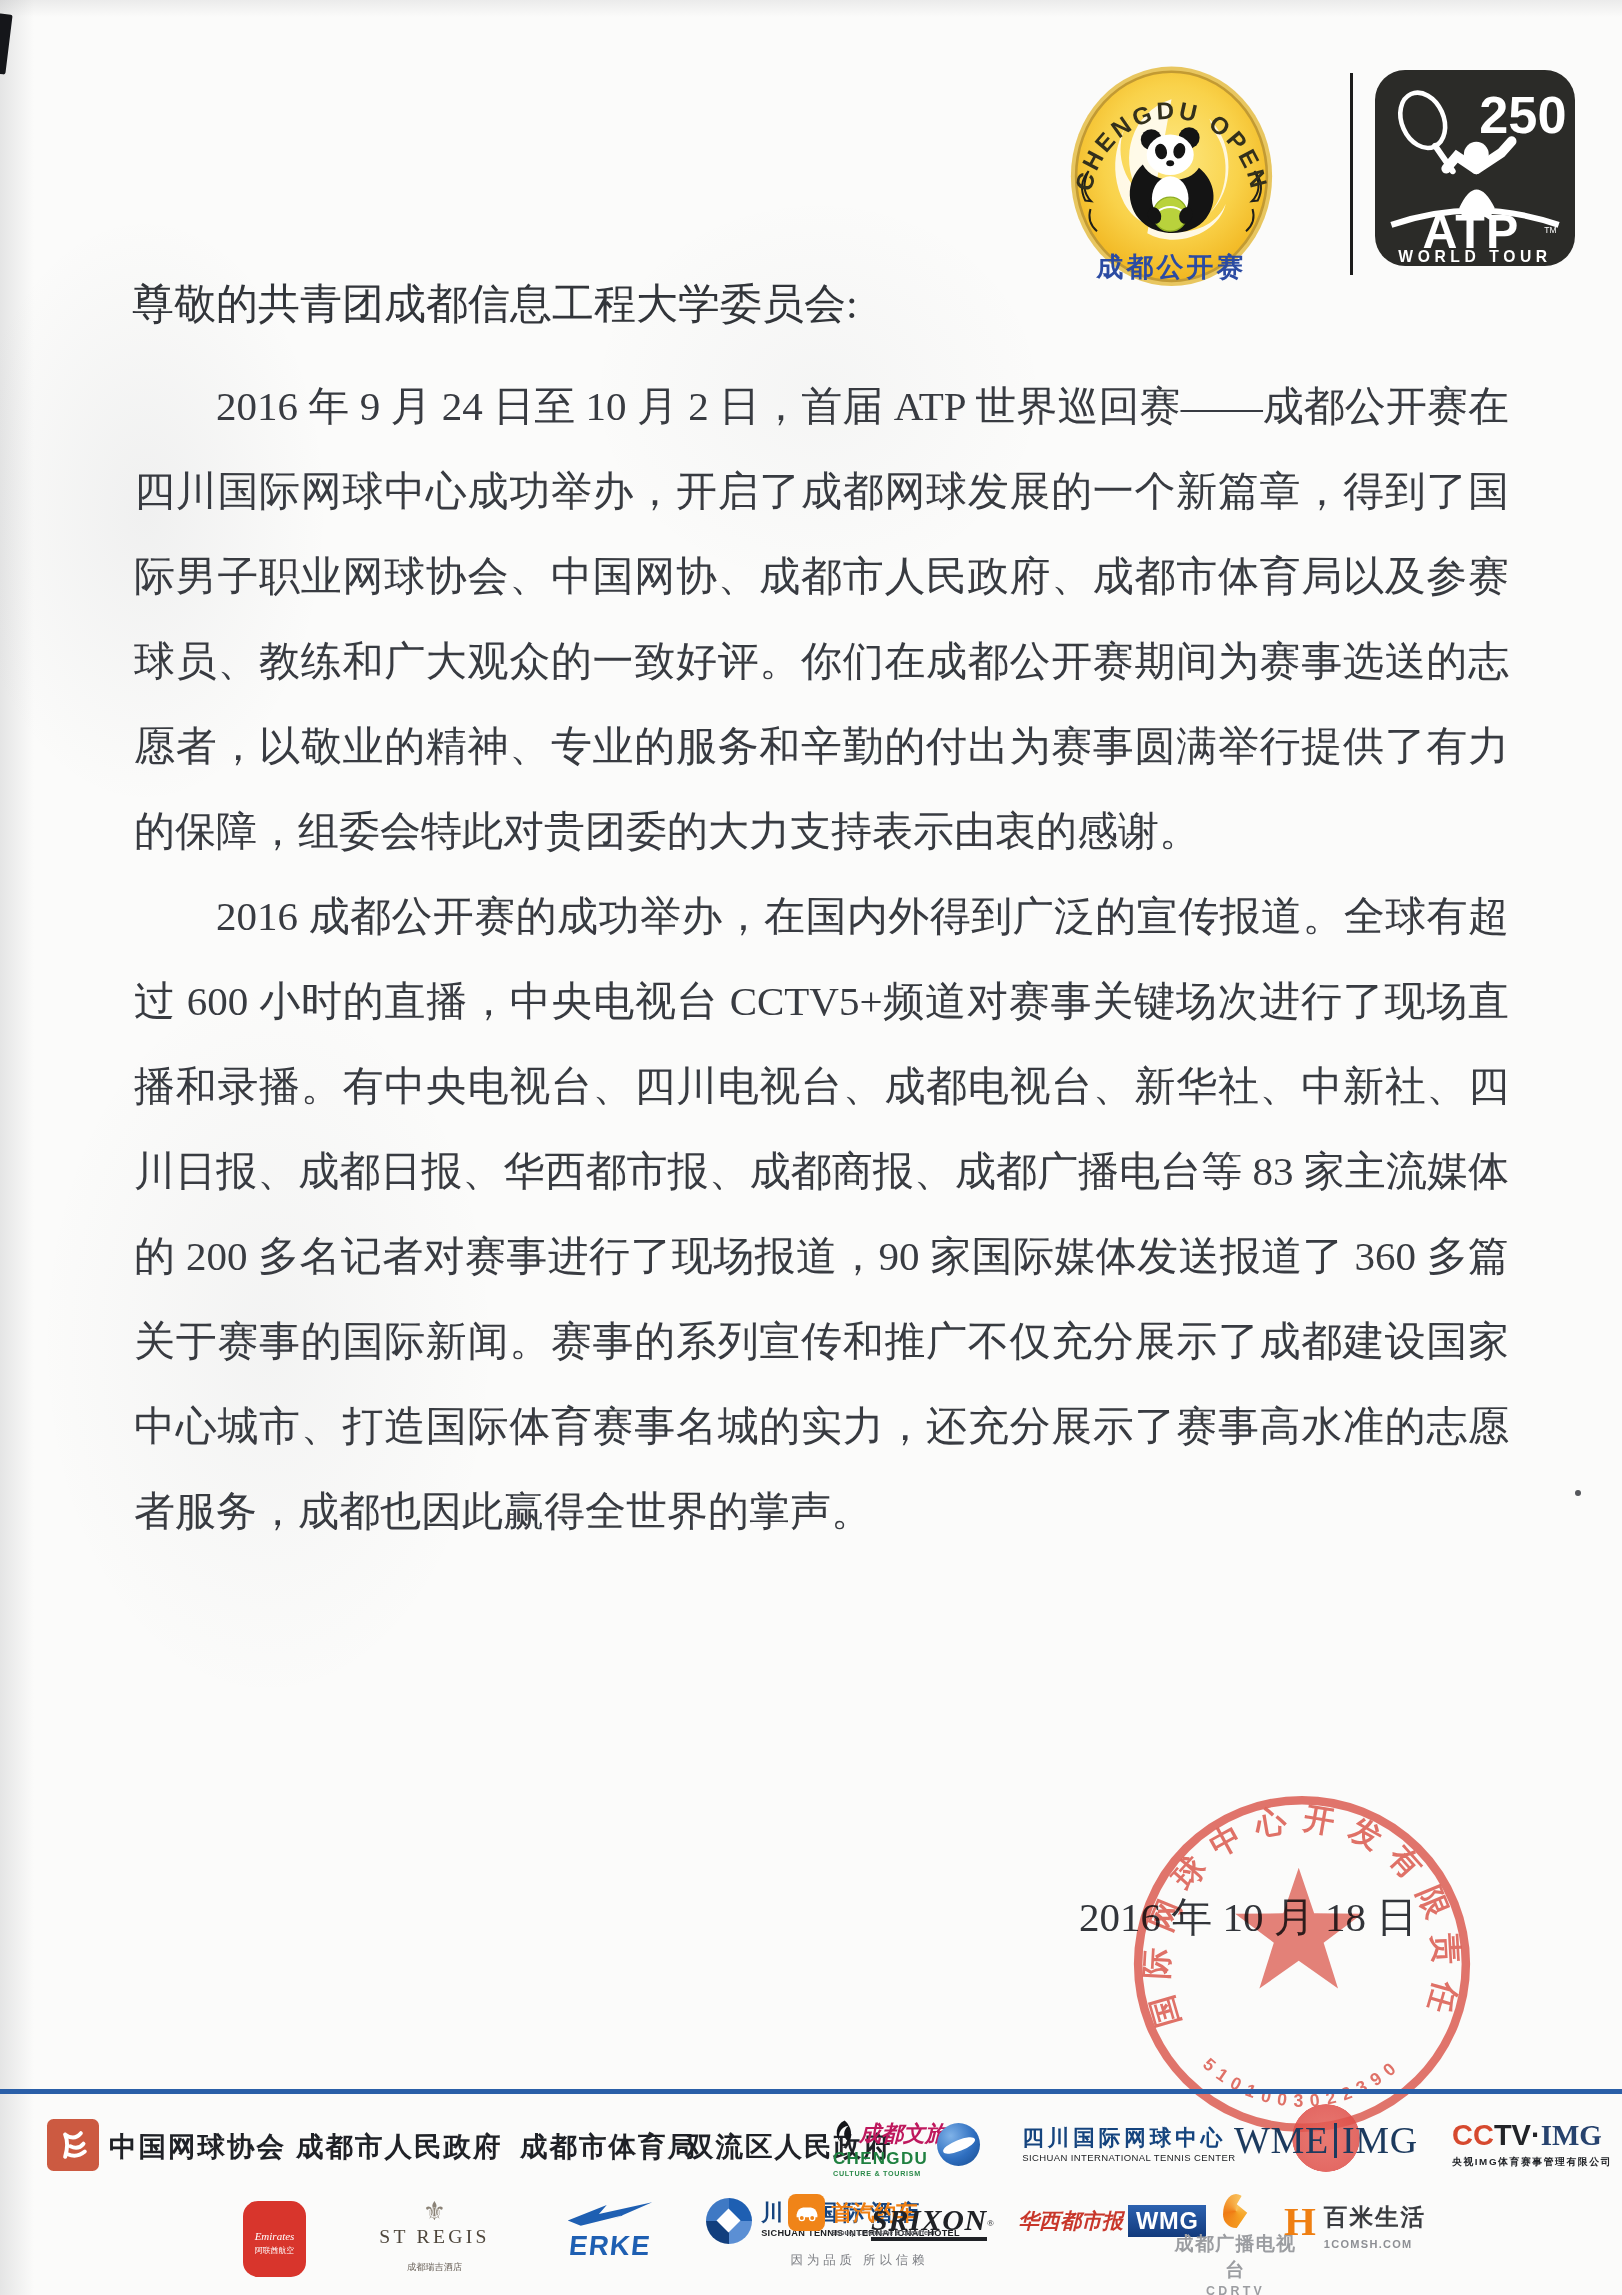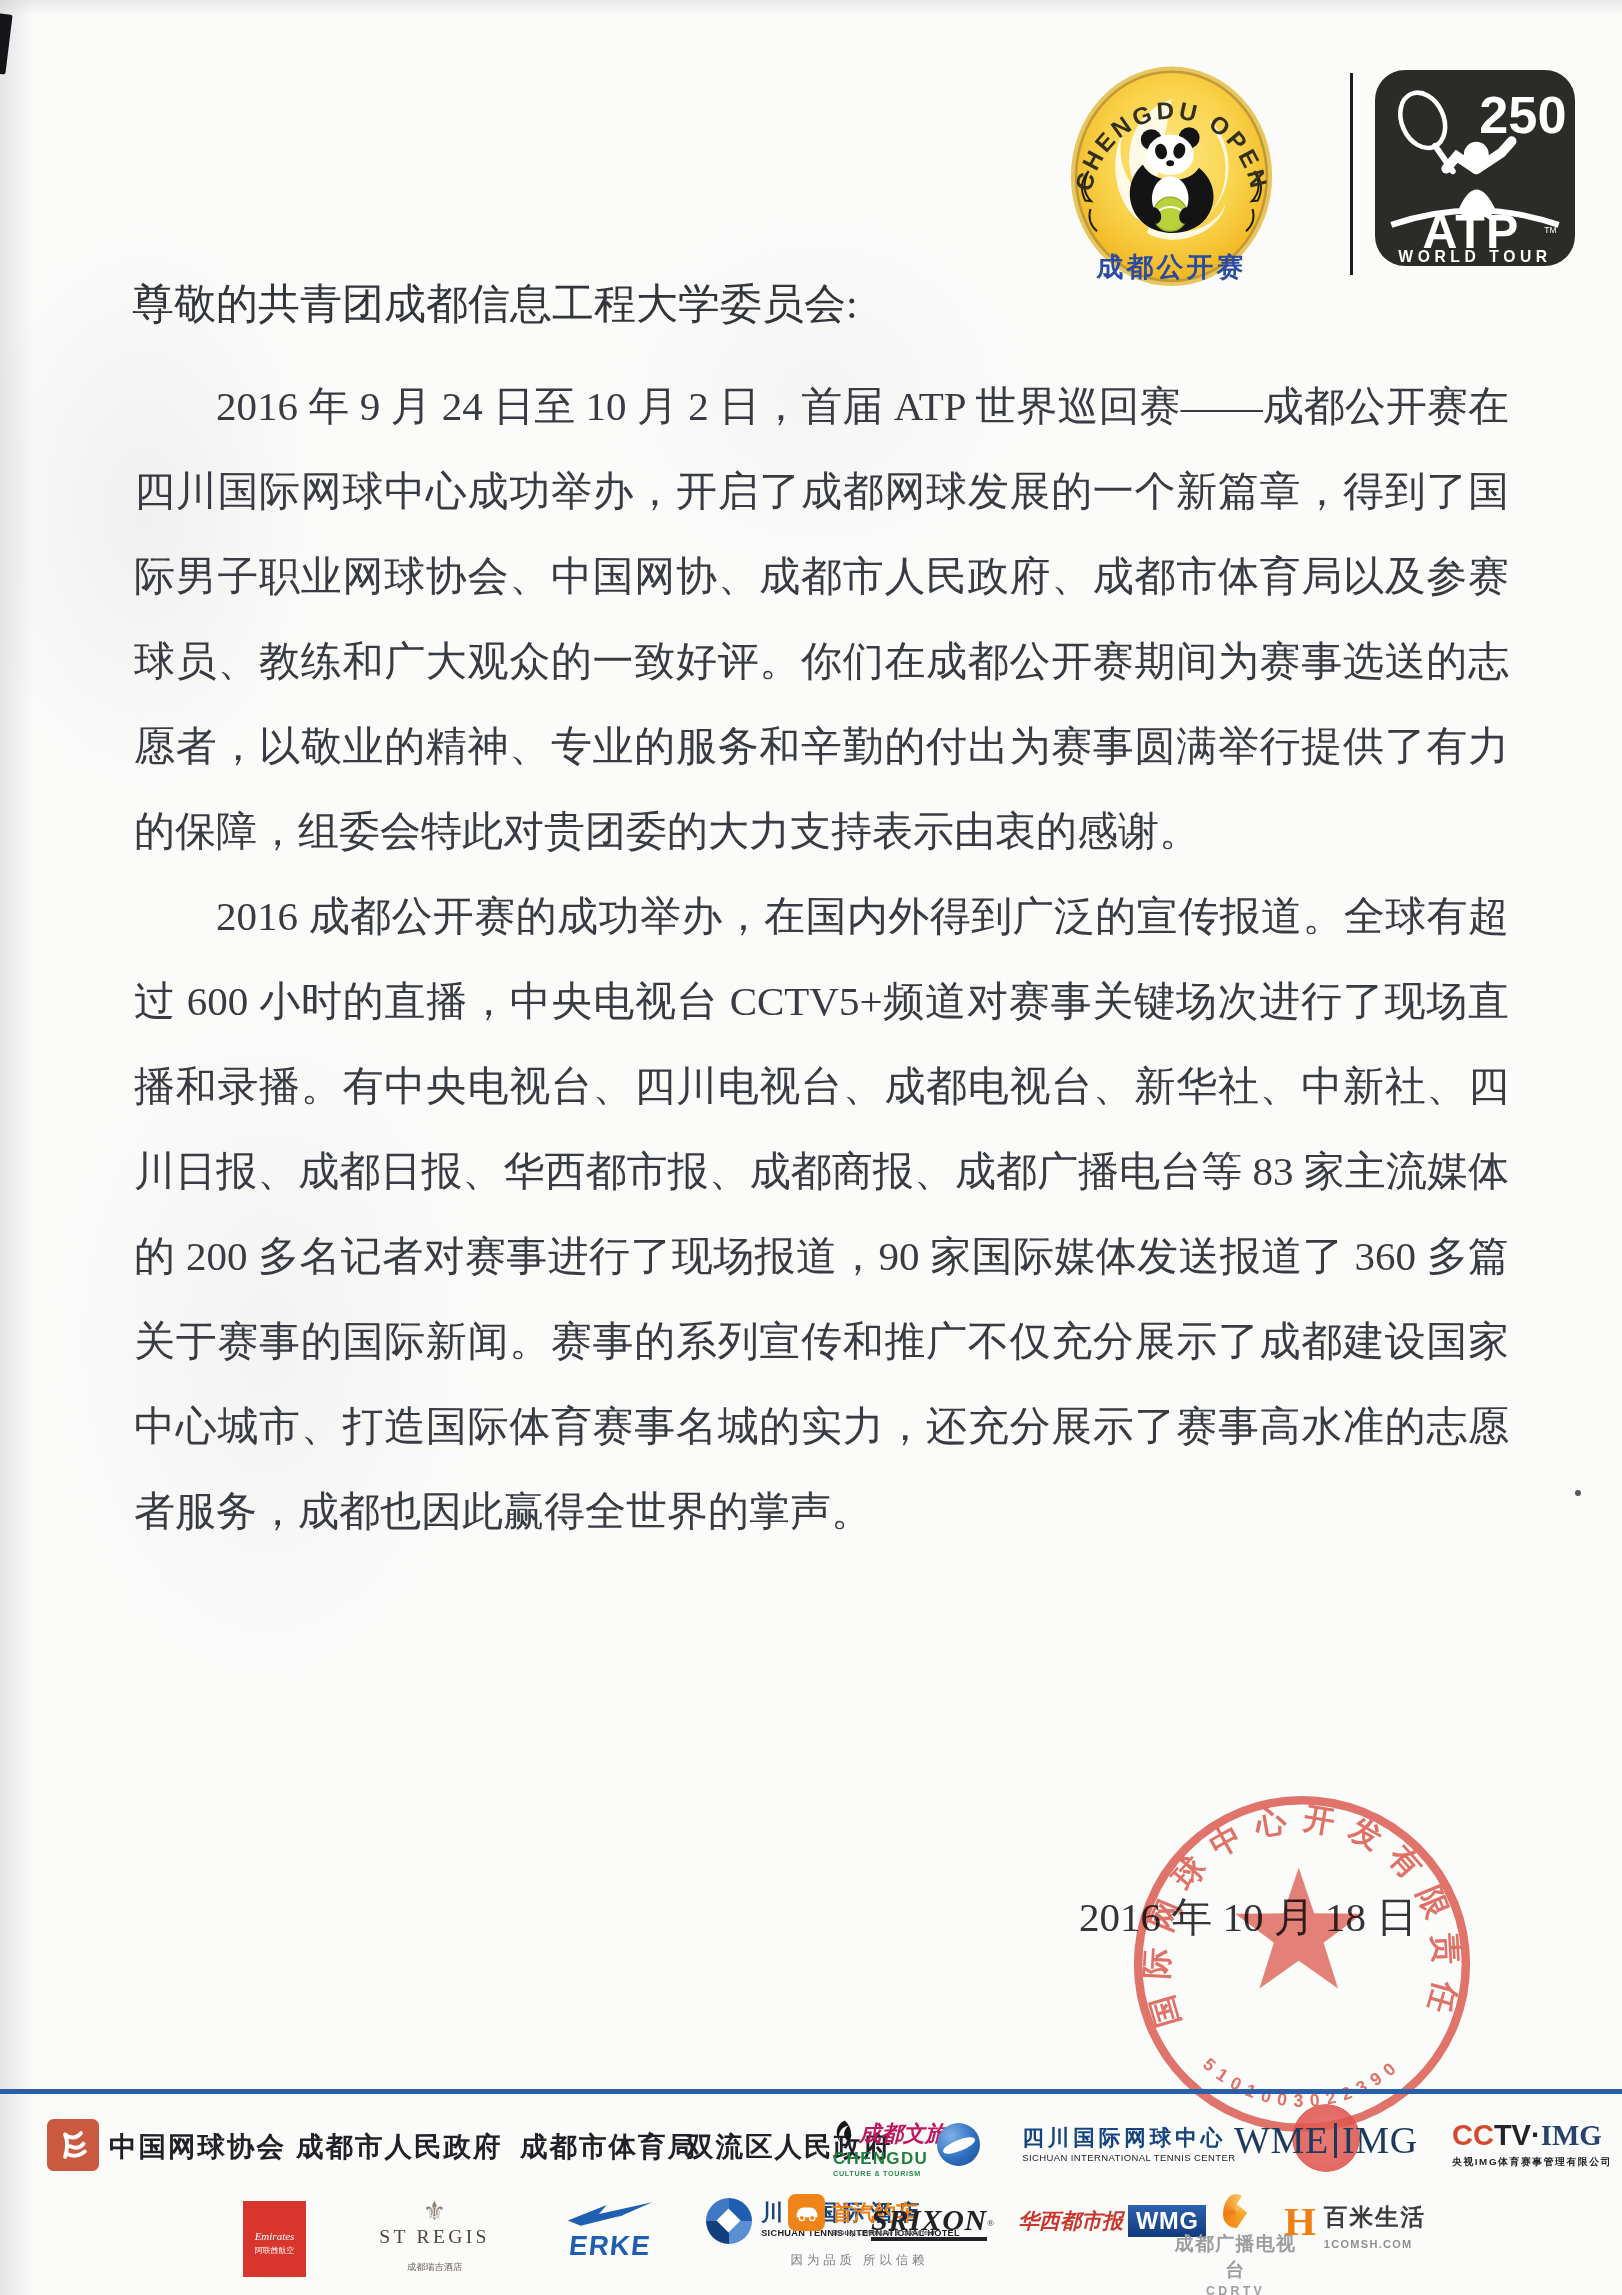--- a/index.html
+++ b/index.html
@@ -74,21 +74,21 @@
   .cctvimg{position:absolute;left:1452px;top:2119px;width:170px;
         font-family:"Liberation Sans","DejaVu Sans",sans-serif;}
   .cctv-line{font-size:29px;font-weight:800;letter-spacing:0;}
   .cctv-red{color:#d6492e;}
   .cctv-dark{color:#222428;}
   .cctv-img{color:#27436e;font-family:"Liberation Serif",serif;font-weight:700;}
   .cctv-sub{font-size:9.8px;font-weight:700;color:#222428;letter-spacing:1.6px;margin-top:3.9px;}
 
   
   .emirates{position:absolute;left:243px;top:2201px;width:63px;height:76px;background:#d8352c;
-        color:#fff;text-align:center;font-family:"Liberation Serif",serif;}
+        color:#fff;text-align:center;font-family:"Liberation Serif",serif;border-radius:15px;}
   .em-cal{font-size:22px;line-height:29px;font-style:italic;}
   .em-name{font-size:11px;font-style:italic;}
   .em-sub{font-size:7.9px;margin-top:2.6px;font-family:"Liberation Sans",sans-serif;}
 
   .stregis{position:absolute;left:359px;top:2197px;width:151px;text-align:center;color:#5c5346;
         font-family:"Liberation Serif",serif;}
   .sr-crest{font-size:26px;line-height:29px;color:#8a8276;}
   .sr-name{font-size:19.6px;letter-spacing:3.3px;color:#4e463b;}
   .sr-sub{font-size:9.2px;margin-top:13px;color:#6b635a;}
 

